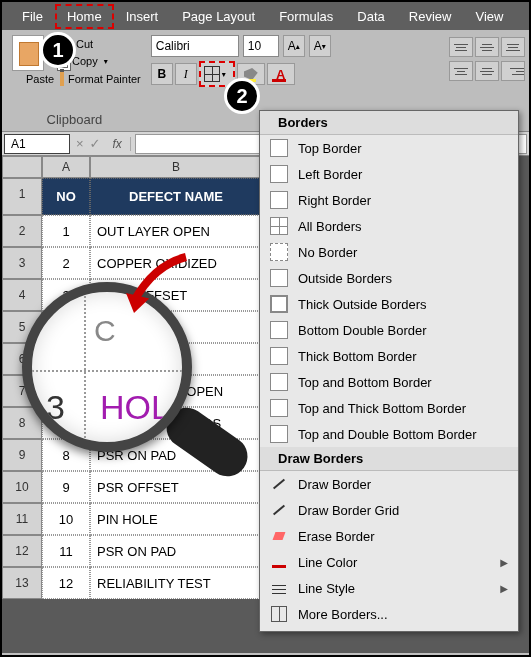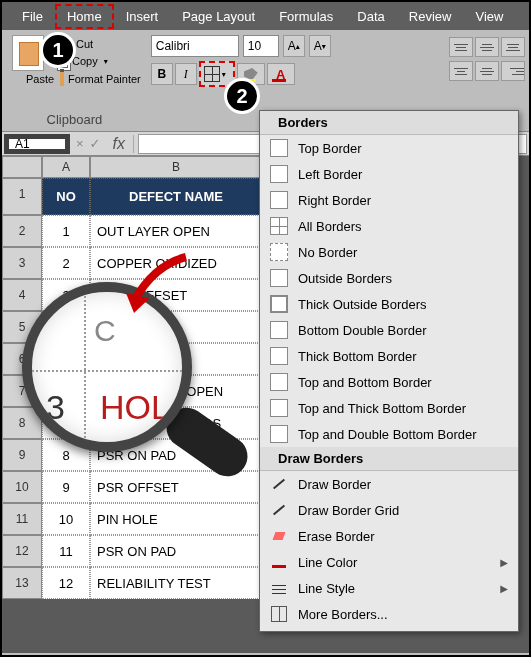--- a/index.html
+++ b/index.html
@@ -53,23 +53,23 @@
 .align-btn { width: 24px; height: 20px; border: 1px solid #999; background:#d0d0d0; display:flex; flex-direction:column; justify-content:center; align-items:center; gap:2px; }
 .al-line { height: 1px; background: #555; }
 
 
 .badge { position: absolute; width: 36px; height: 36px; border-radius: 50%; background: #000; border: 3px solid #fff; color: #fff; font-size: 20px; font-weight: bold; display: flex; align-items: center; justify-content: center; z-index: 50; }
 .badge1 { top: 30px; left: 38px; }
 .badge2 { top: 76px; left: 222px; }
 
 
 .fbar { display: flex; background: #d6d6d6; height: 24px; border-bottom: 1px solid #888; align-items: center; }
-.namebox { width: 66px; background: #fff; border: 5px solid #404040; font-size: 12px; padding: 2px 6px; margin: 2px; height: 20px; }
+.namebox { width: 66px; background: #fff; border: 1px solid #404040; font-size: 12px; padding: 2px 6px; margin: 2px; height: 20px; }
 .fbar-btns { display: flex; gap: 6px; color: #888; font-size: 13px; padding: 0 4px; }
-.fx { font-style: italic; font-size: 16px; color: #555; padding: 0 8px; border-right: 1px solid #aaa; margin-right: 4px; }
+.fx { font-style: italic; font-size: 12px; color: #555; padding: 0 8px; border-right: 1px solid #aaa; margin-right: 4px; }
 .fbar-input { flex: 1; background: #fff; border: 1px solid #999; height: 20px; margin: 2px 2px 2px 0; }
 
 
 .sheet { position: relative; background: #5a5a5a; height: 497px; }
 .corner { position: absolute; left: 0; top: 0; width: 40px; height: 22px; background: #d3d3d3; border: 1px solid #888; }
 .colheads { position: absolute; left: 40px; top: 0; display: flex; height: 22px; }
 .colh { background: #d3d3d3; border: 1px solid #888; text-align: center; font-size: 12px; line-height: 20px; color: #333; }
 .colA { width: 48px; }
 .colB { width: 172px; }
 .rowheads { position: absolute; left: 0; top: 22px; display: flex; flex-direction: column; width: 40px; }
@@ -102,21 +102,21 @@
 .m-draw.more::before { content:""; position:absolute; inset:1px; border:1px solid #555; }
 .m-draw.more::after { content:""; position:absolute; left:50%; top:1px; bottom:1px; border-left:1px solid #555; }
 .submenu-arrow { margin-left: auto; font-size: 10px; color: #555; }
 
 
 .mag { position: absolute; left: 20px; top: 280px; width: 170px; height: 170px; border-radius: 50%; border: 10px solid #444; background: #fff; z-index: 40; box-shadow: 0 4px 10px rgba(0,0,0,.5), inset 0 0 20px rgba(0,0,0,.15); overflow: hidden; }
 .mag-grid { position: absolute; inset: 0; }
 .mag-v { position: absolute; left: 52px; top: 0; bottom: 0; border-left: 2px dotted #999; }
 .mag-h { position: absolute; top: 78px; left: 0; right: 0; border-top: 2px dotted #999; }
 .mag-t3 { position: absolute; left: 14px; top: 96px; font-size: 34px; color: #333; }
-.mag-hol { position: absolute; left: 68px; top: 96px; font-size: 34px; color: #b91c1c; }
+.mag-hol { position: absolute; left: 68px; top: 96px; font-size: 34px; color: #a21caf; }
 .mag-tl { position: absolute; left: 62px; top: 22px; font-size: 30px; color: #888; }
 .handle { position: absolute; left: 160px; top: 420px; width: 90px; height: 40px; background: #222; border-radius: 20px; transform: rotate(35deg); z-index: 39; }
 .arrow { position: absolute; left: 120px; top: 247px; width: 80px; height: 80px; z-index: 45; }
 .arrow svg { width: 100%; height: 100%; }
 </style>
 </head>
 <body>
 
 <div class="window">
 

